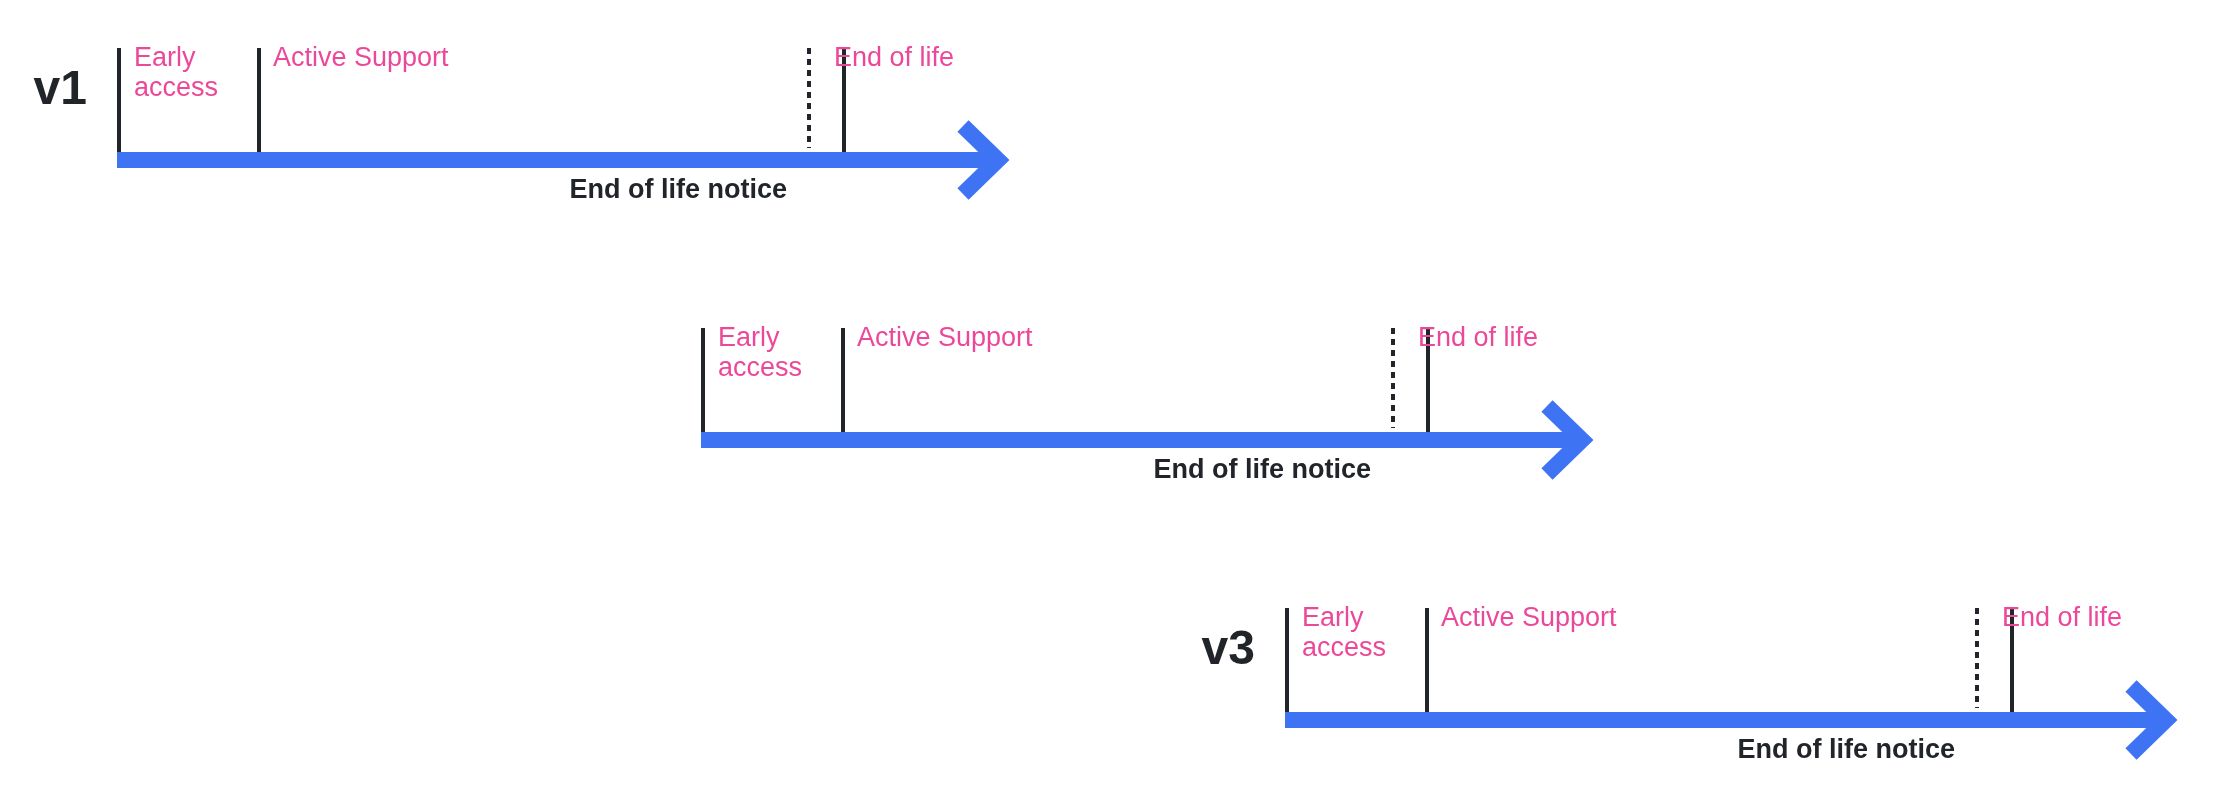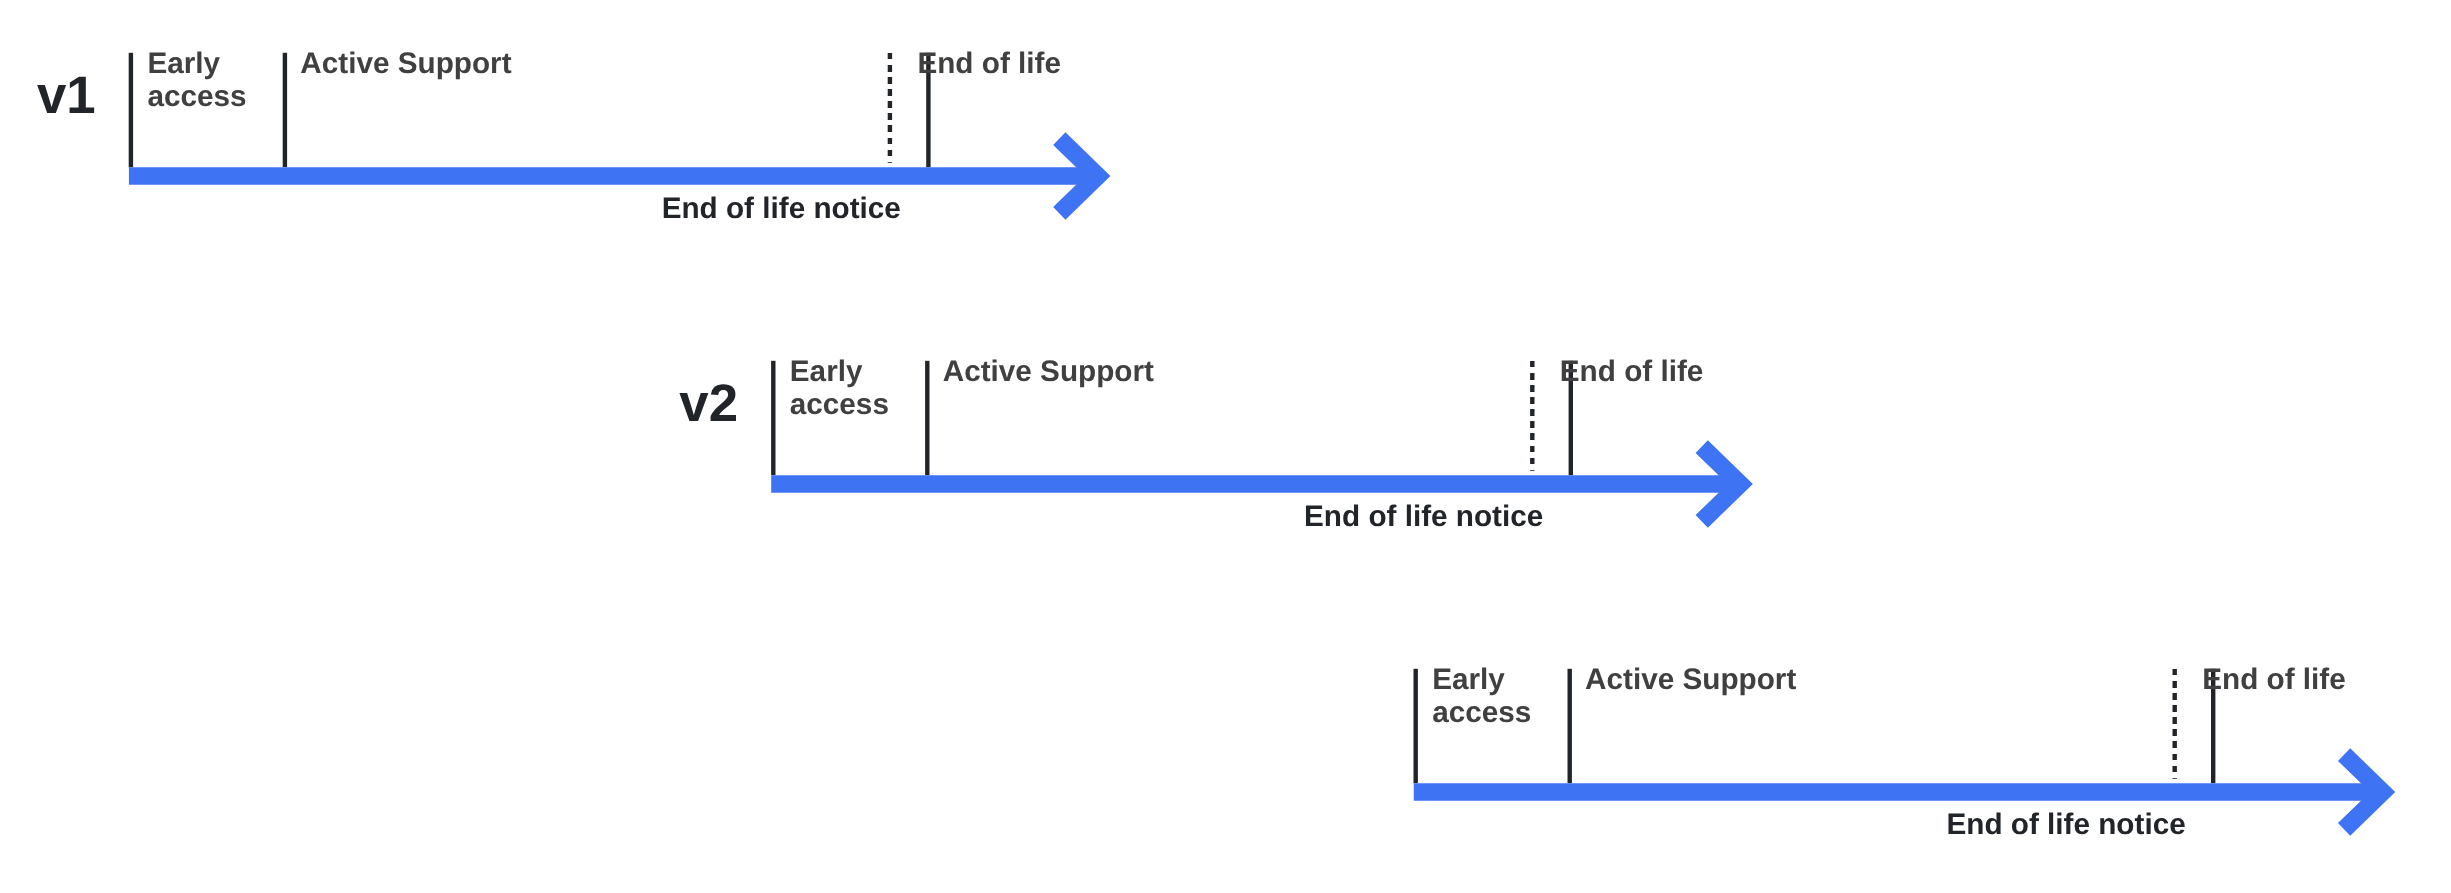--- a/index.html
+++ b/index.html
@@ -48,30 +48,30 @@
     height: 100px;
     background: repeating-linear-gradient(
       to bottom,
       #212529 0px, #212529 6px,
       transparent 6px, transparent 11px
     );
   }
   .phase-label {
     top: -6px;
     font-size: 27px;
-    font-weight: 700;
+    font-weight: 400;
     line-height: 30px;
-    color: #404040;
+    color: #ec4899;
   }
   .phase-label.early   { left: 17px;  width: 104px; }
   .phase-label.active  { left: 156px; white-space: nowrap; }
   .phase-label.endlife { left: 717px; white-space: nowrap; }
   .eol-notice-label {
     top: 126px;
-    left: 392px;
+    left: 360px;
     width: 310px;
     text-align: right;
     font-size: 27px;
     font-weight: 700;
     line-height: 30px;
     color: #212529;
     white-space: nowrap;
   }
   .arrow-svg {
     left: 0;
@@ -93,36 +93,36 @@
   <div class="phase-label active">Active Support</div>
   <div class="phase-label endlife">End of life</div>
   <svg class="arrow-svg" viewBox="0 0 910 92">
     <line x1="0" y1="42" x2="870" y2="42" stroke="#3e73f3" stroke-width="16"></line>
     <polyline points="846,8 881,42 846,76" fill="none" stroke="#3e73f3" stroke-width="16" stroke-linejoin="miter"></polyline>
   </svg>
   <div class="eol-notice-label">End of life notice</div>
 </div>
 
 <div class="timeline" style="left:701px; top:328px;">
-  <div class="version-label">v2</div>
   <div class="tick start"></div>
   <div class="tick mid"></div>
   <div class="dashed-line"></div>
   <div class="tick eol"></div>
   <div class="phase-label early">Early access</div>
   <div class="phase-label active">Active Support</div>
   <div class="phase-label endlife">End of life</div>
   <svg class="arrow-svg" viewBox="0 0 910 92">
     <line x1="0" y1="42" x2="870" y2="42" stroke="#3e73f3" stroke-width="16"></line>
     <polyline points="846,8 881,42 846,76" fill="none" stroke="#3e73f3" stroke-width="16" stroke-linejoin="miter"></polyline>
   </svg>
   <div class="eol-notice-label">End of life notice</div>
 </div>
 
 <div class="timeline" style="left:1285px; top:608px;">
+  <div class="version-label">v3</div>
   <div class="tick start"></div>
   <div class="tick mid"></div>
   <div class="dashed-line"></div>
   <div class="tick eol"></div>
   <div class="phase-label early">Early access</div>
   <div class="phase-label active">Active Support</div>
   <div class="phase-label endlife">End of life</div>
   <svg class="arrow-svg" viewBox="0 0 910 92">
     <line x1="0" y1="42" x2="870" y2="42" stroke="#3e73f3" stroke-width="16"></line>
     <polyline points="846,8 881,42 846,76" fill="none" stroke="#3e73f3" stroke-width="16" stroke-linejoin="miter"></polyline>

